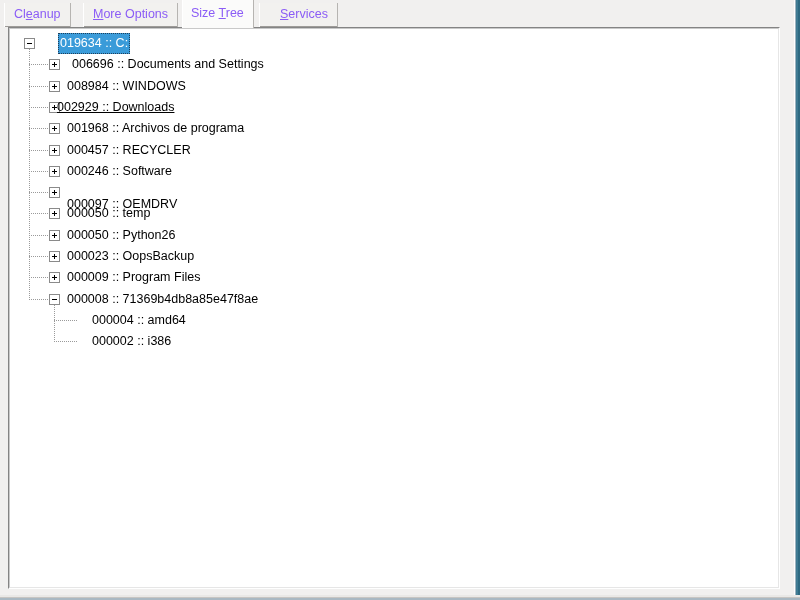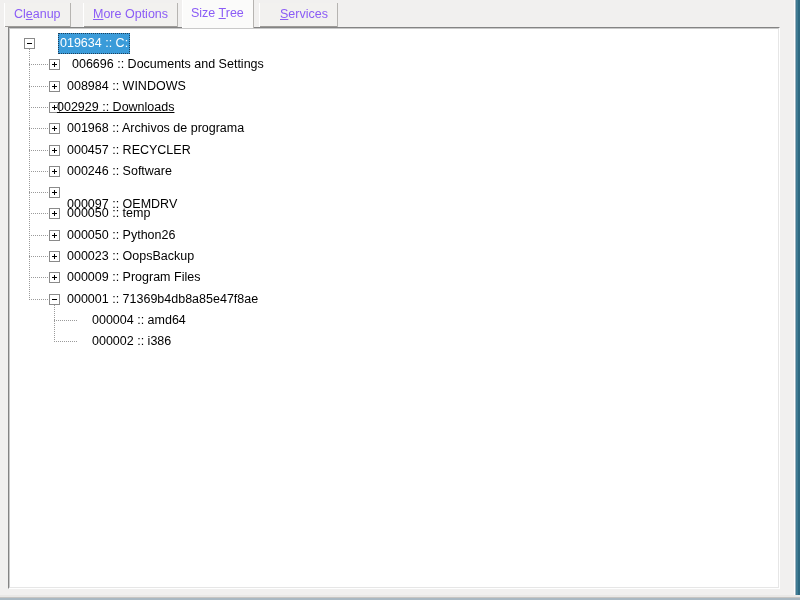--- a/index.html
+++ b/index.html
@@ -295,21 +295,21 @@
               <div class="h-bar"></div>
               <div class="v-bar"></div>
             </div>
             <span class="row-label" style="left: 55px;">000009 :: Program Files</span>
           </div>
           <div class="conn-h" style="left: 19px; top: 269.6px; width: 20px;"></div>
           <div class="tree-row" style="position: absolute; left: 0px; top: 259.6px; width: 100%;">
             <div class="toggle" style="left: 39px; top: 5px;">
               <div class="h-bar"></div>
             </div>
-            <span class="row-label" style="left: 55px;">000001 :: 71369b4db8a85e47f8ae</span>
+            <span class="row-label" style="left: 55px;">000008 :: 71369b4db8a85e47f8ae</span>
           </div>
           <div class="conn-h" style="left: 44px; top: 290.9px; width: 24px;"></div>
           <div class="tree-row" style="position: absolute; left: 0px; top: 280.9px; width: 100%;">
             <span class="row-label" style="left: 80px;">000004 :: amd64</span>
           </div>
           <div class="conn-h" style="left: 44px; top: 312.2px; width: 24px;"></div>
           <div class="tree-row" style="position: absolute; left: 0px; top: 302.2px; width: 100%; padding-left: 16px;">
             <span class="row-label" style="left: 80px;">000002 :: i386</span>
           </div>
           <div class="conn-v" style="left: 44px; top: 275.6px; height: 36.6px;"></div>

